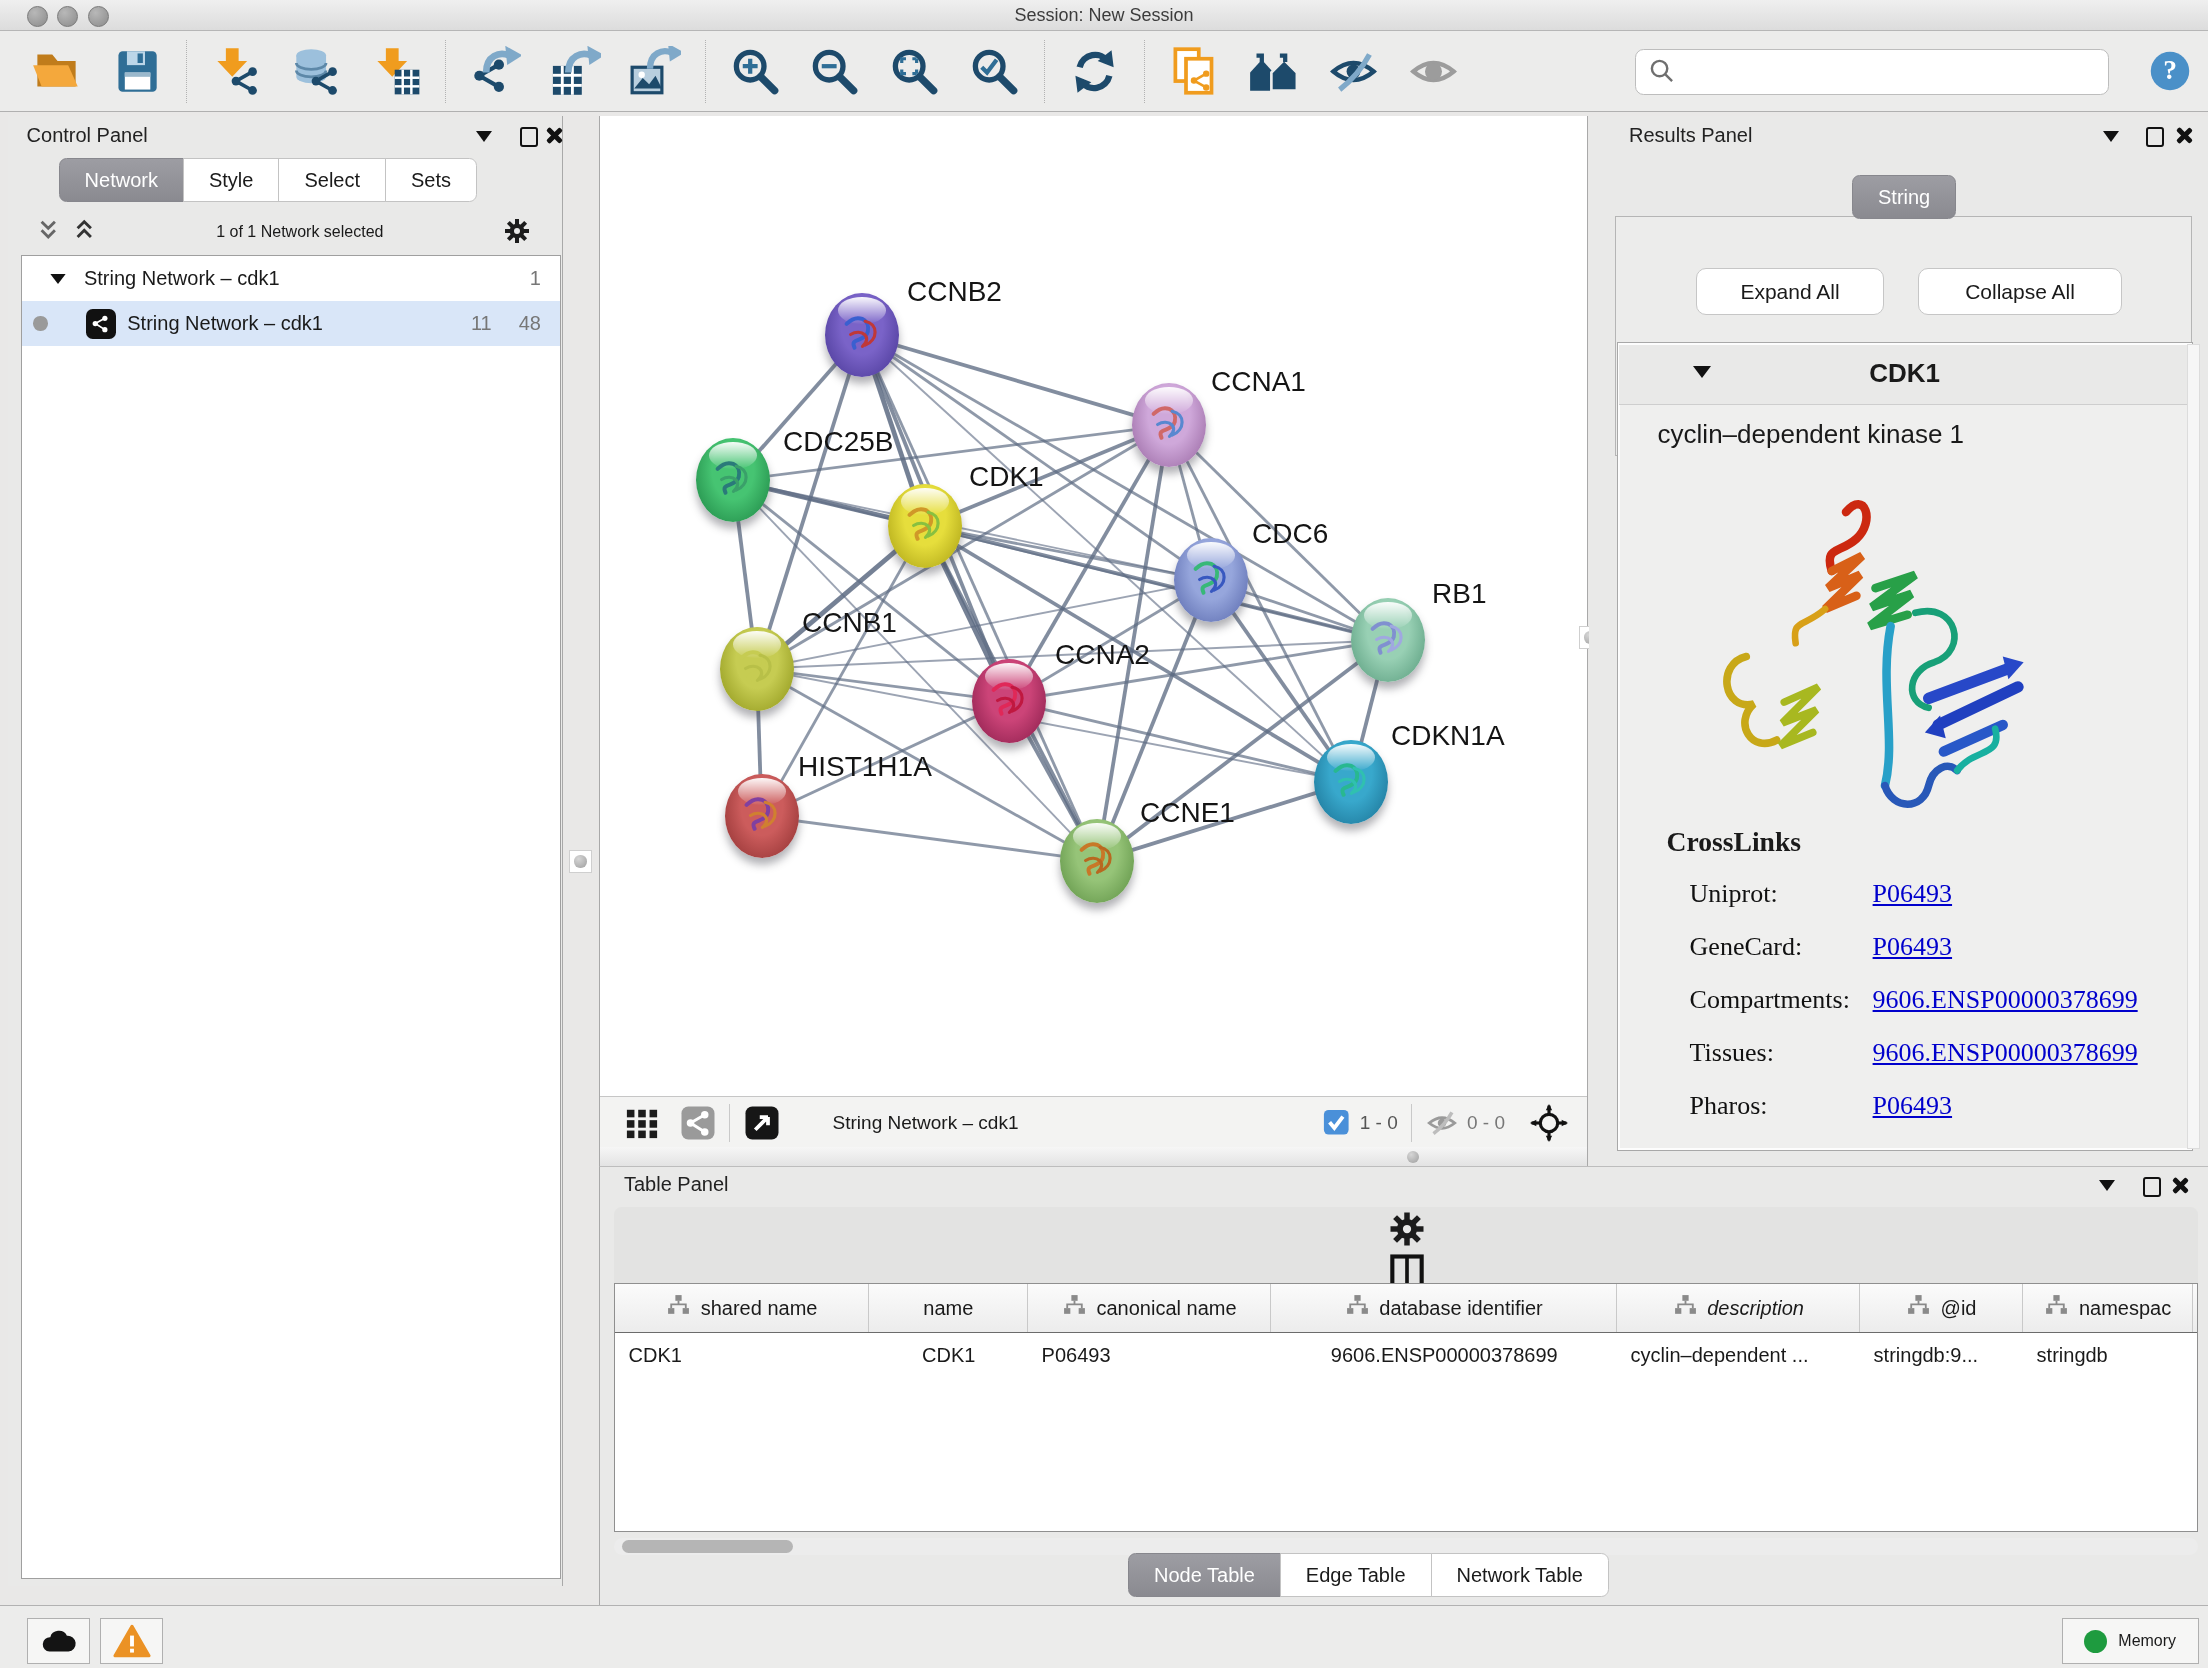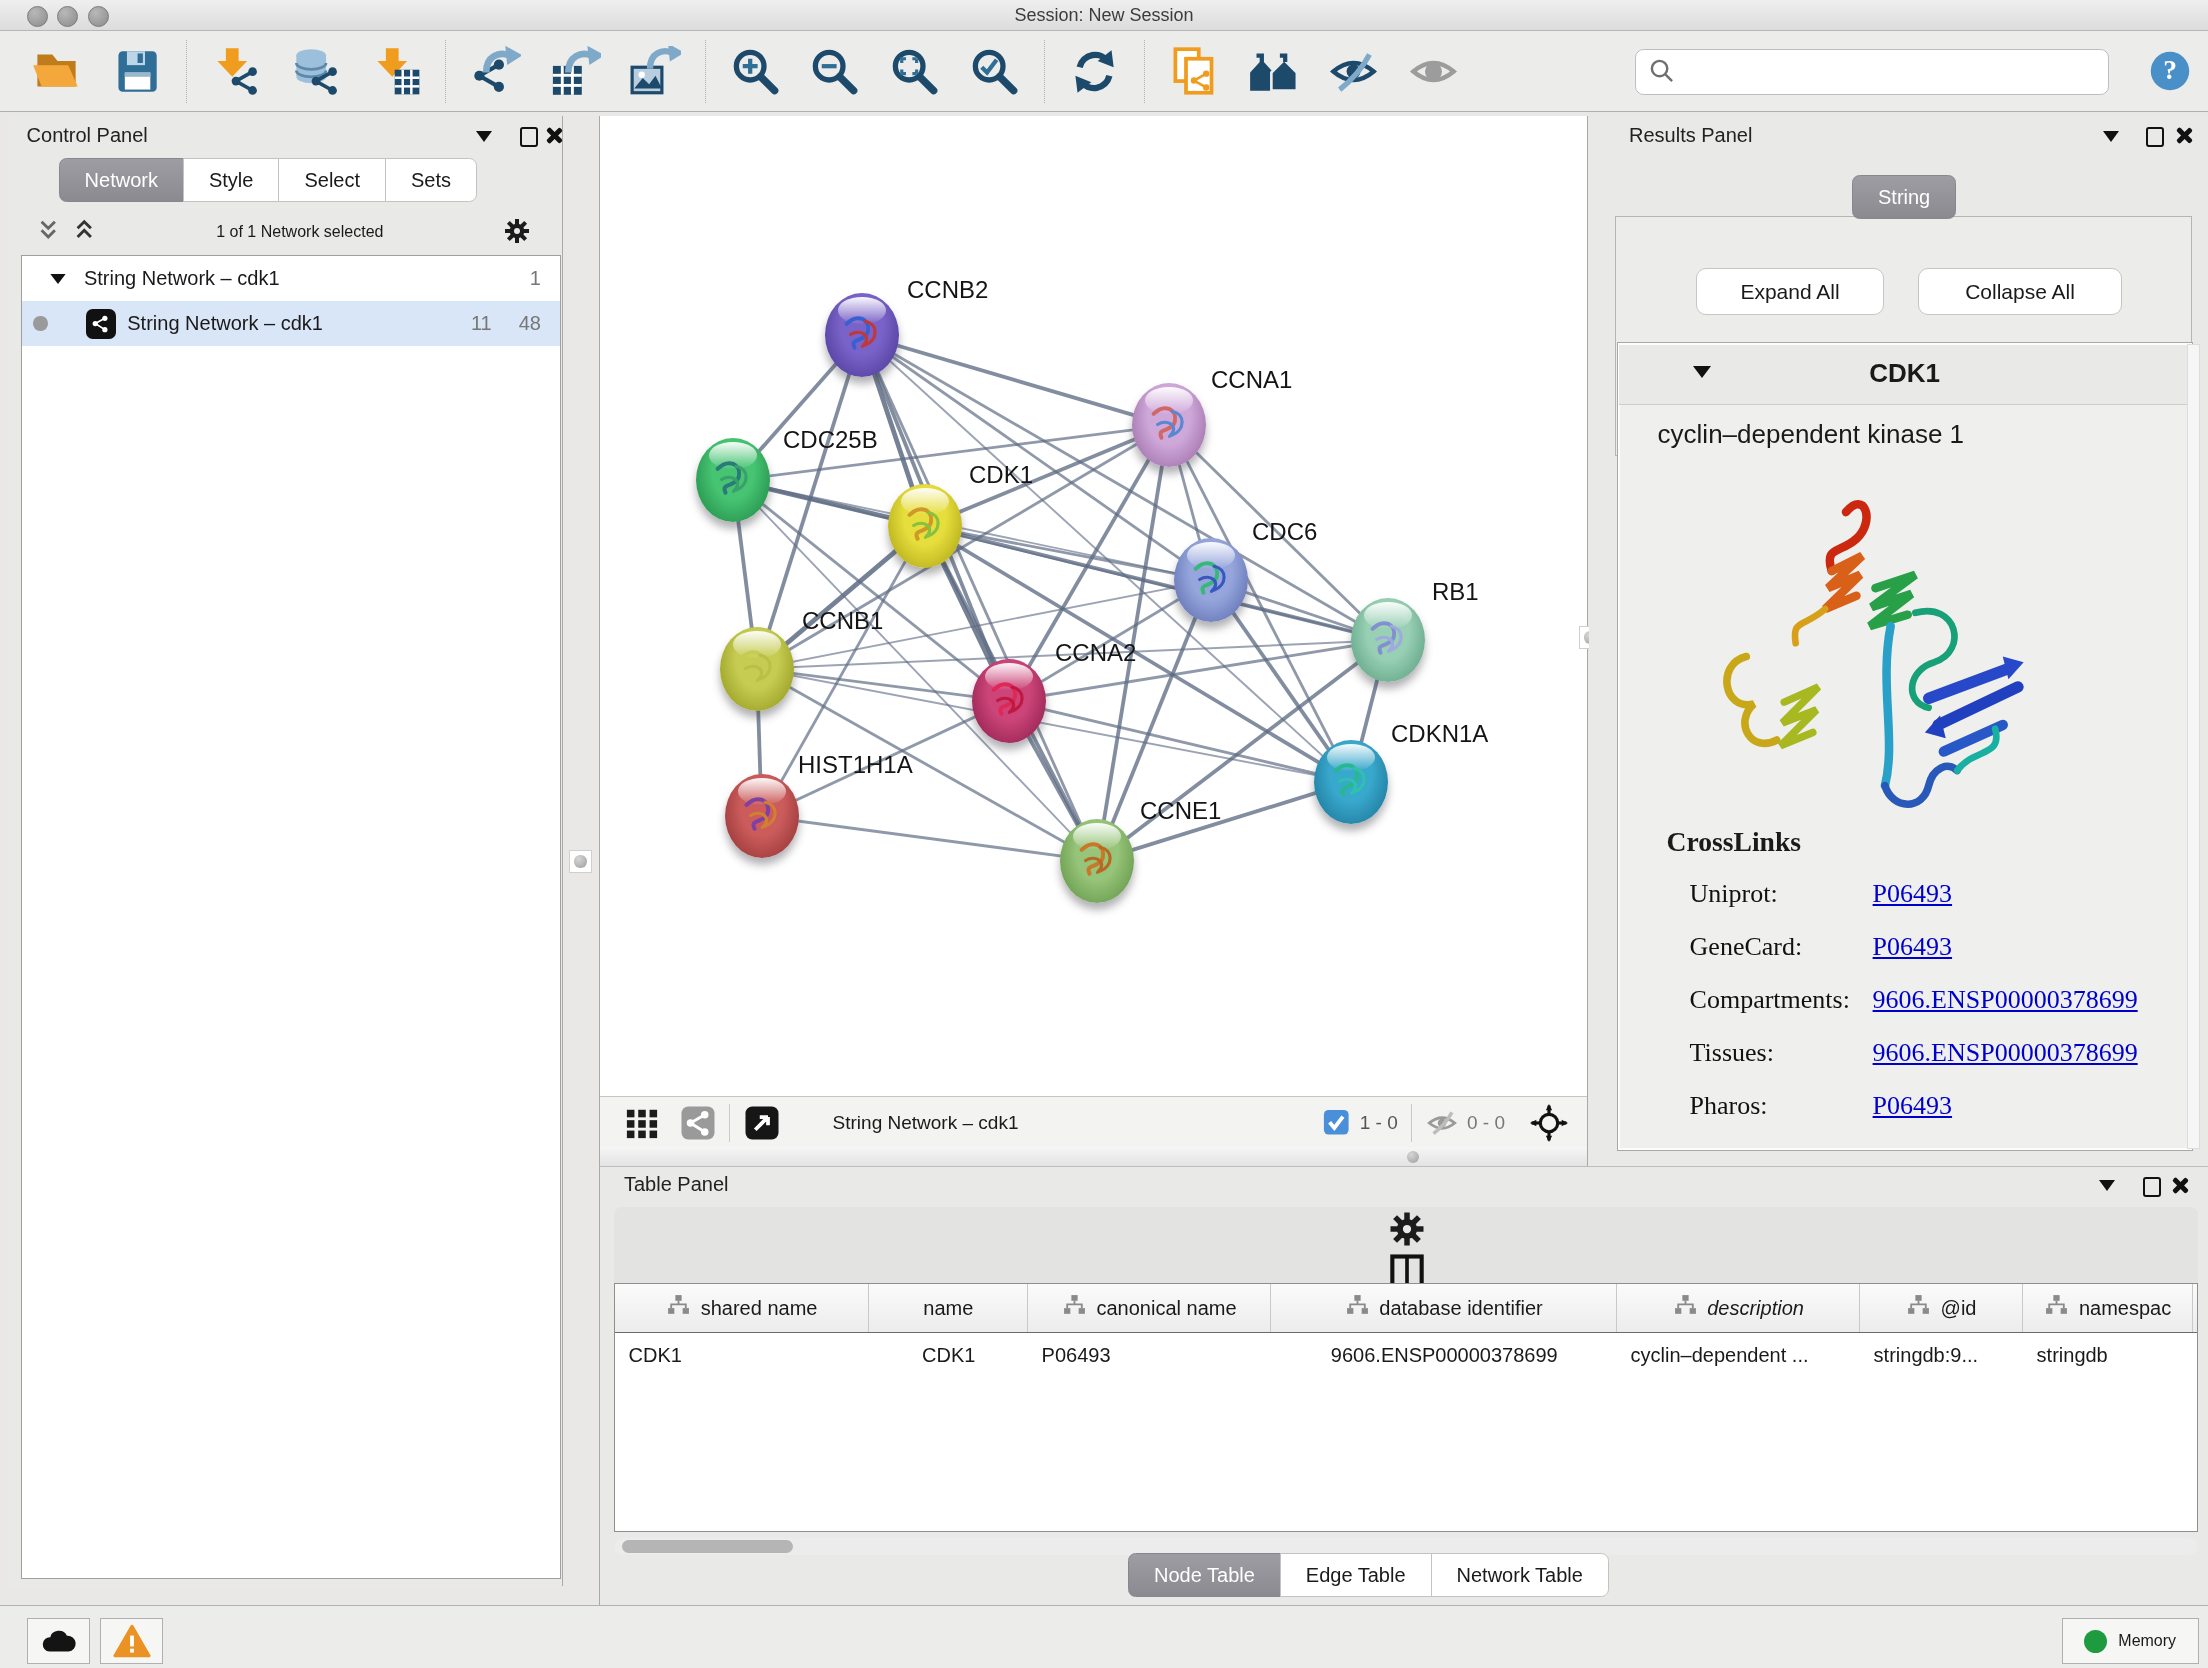--- a/index.html
+++ b/index.html
@@ -52,21 +52,21 @@
   
   #network-area{position:absolute;left:599px;top:116px;width:989px;height:1050px;background:#fff;
     border-left:1px solid #a9a9a9;border-right:1px solid #a9a9a9;box-sizing:border-box;}
   #net-canvas{position:absolute;left:0;top:0;width:987px;height:980px;background:#fff;overflow:hidden;}
   #edges{position:absolute;left:0;top:0;}
   .node{position:absolute;width:74px;height:84px;border-radius:50%;transform:translate(-50%,-50%);
     box-shadow:0 6.7px 8.6px rgba(60,60,70,.4);}
   .node .shine{position:absolute;left:17%;top:5%;width:66%;height:32%;border-radius:50%;
     background:linear-gradient(rgba(255,255,255,.95),rgba(255,255,255,.02));}
   .node svg{position:absolute;left:10.5px;top:15px;}
-  .node-label{position:absolute;font-size:24px;color:#141414;white-space:nowrap;}
+  .node-label{position:absolute;font-size:28px;color:#141414;white-space:nowrap;}
   #net-toolbar{position:absolute;left:0;top:980px;width:987px;height:51px;background:#f3f3f2;
     border-top:1px solid #c6c6c6;display:flex;align-items:center;font-size:19px;}
   .nt-sep{width:0;height:38px;border-left:1px solid #c9c9c9;margin:0 13.3px;}
   .nt-icon{display:flex;align-items:center;justify-content:center;}
   #grip-strip{position:absolute;left:0;top:1031px;width:987px;height:19px;background:linear-gradient(#f6f6f6,#e3e3e3);}
   .grip-dot{width:12.4px;height:12.4px;border-radius:50%;background:radial-gradient(circle at 35% 30%,#d6d6d6,#9e9e9e);}
   .grip-box{position:absolute;width:21px;height:21px;background:#fff;border:1px solid #cfcfcf;display:flex;align-items:center;justify-content:center;}
   
   #results-panel{position:absolute;left:1589px;top:116px;width:619px;height:1489px;background:#e9e9e8;}
   #rp-tab{position:absolute;left:263px;top:59px;z-index:2;}

